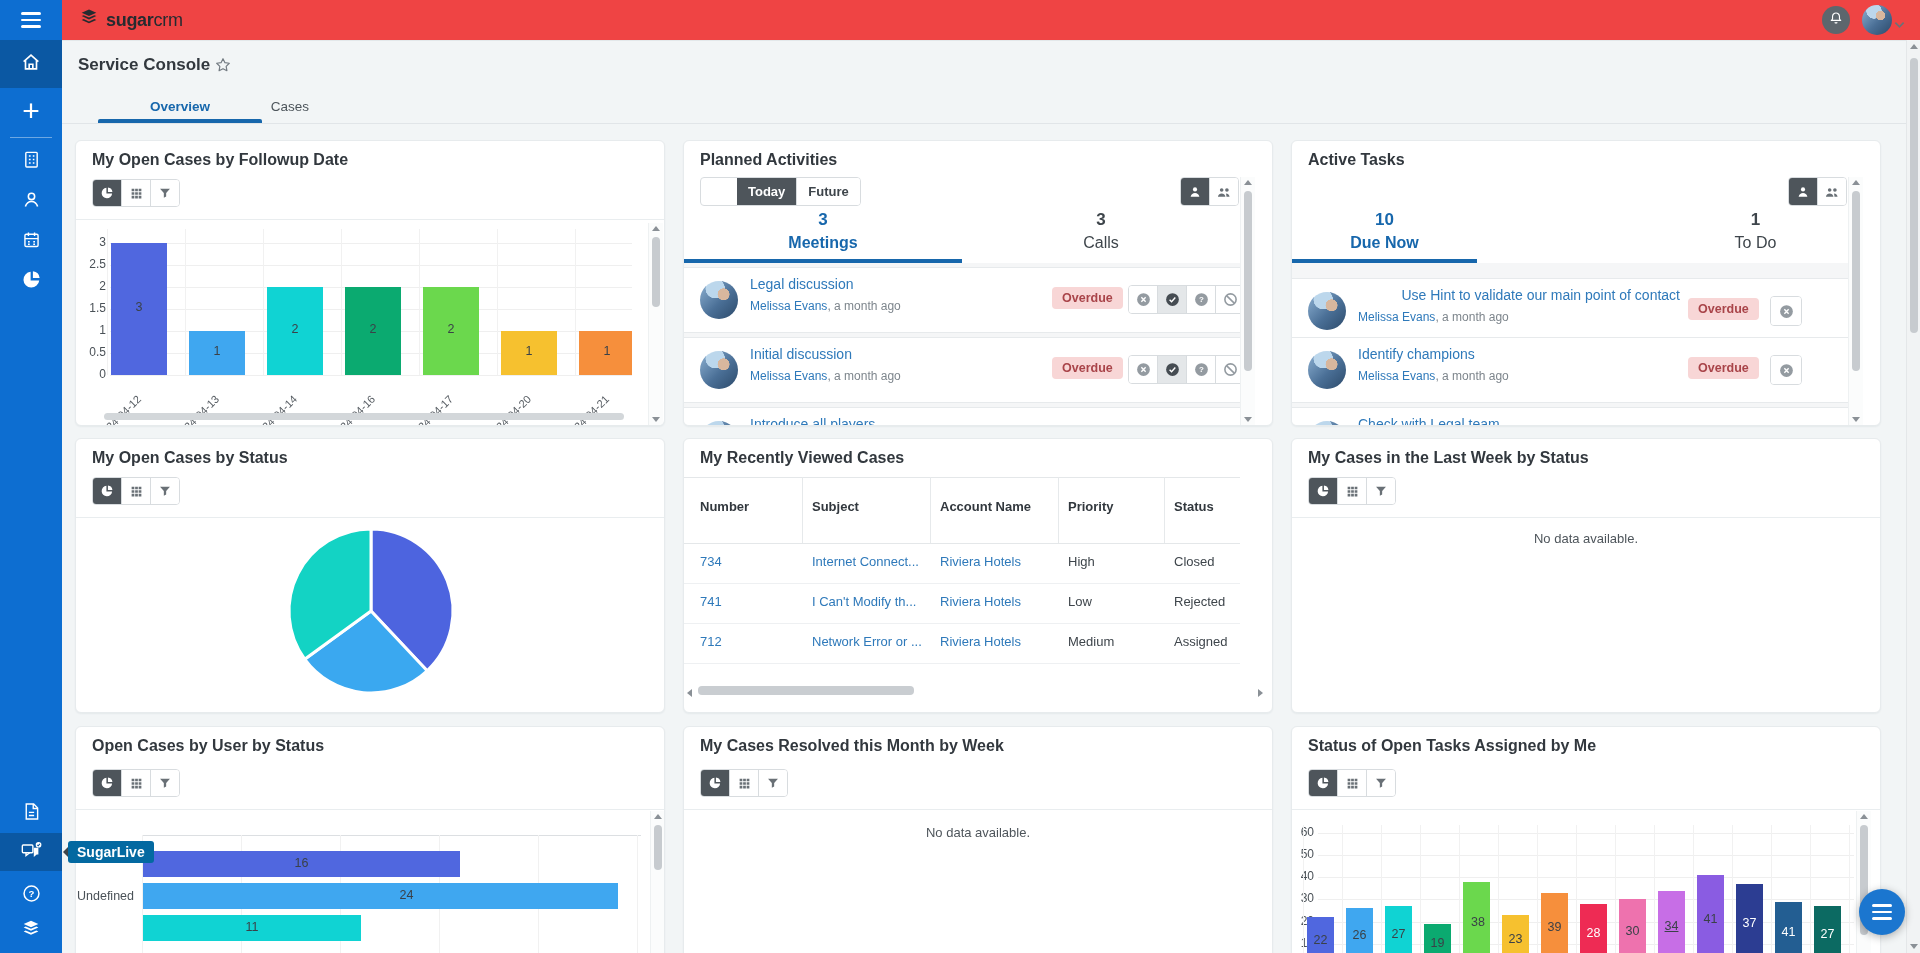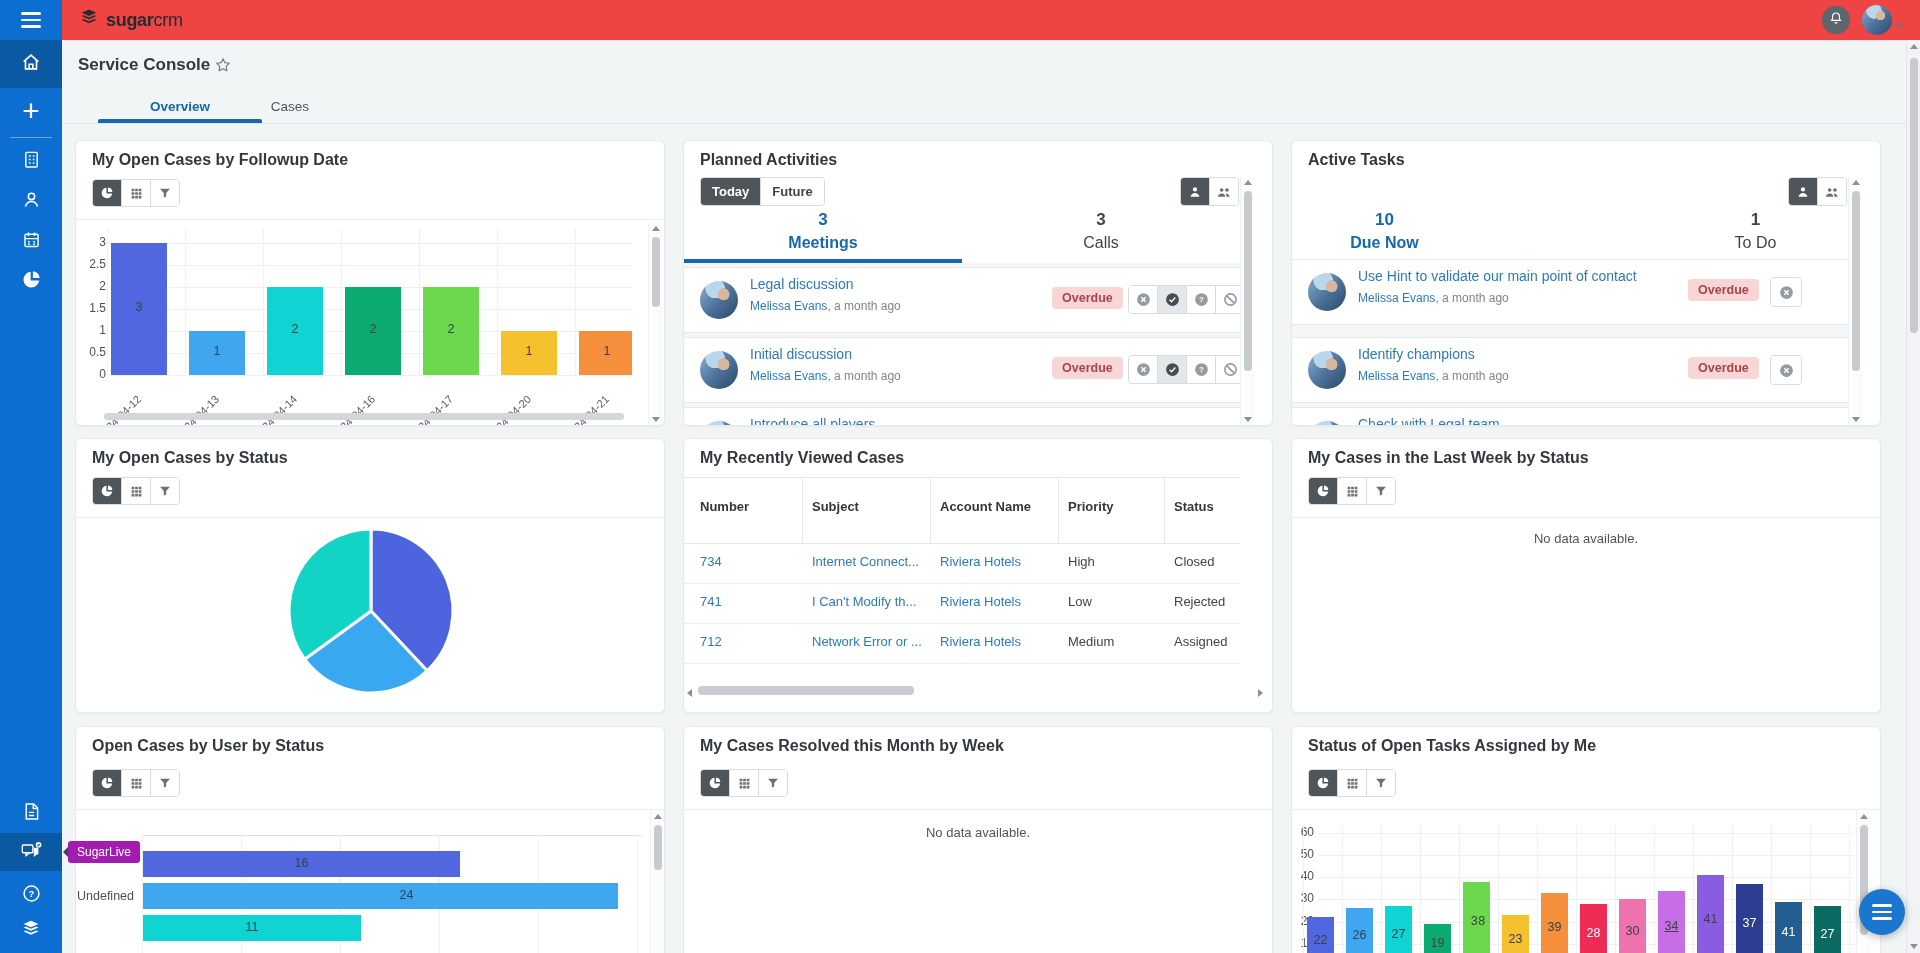--- a/index.html
+++ b/index.html
@@ -95,21 +95,21 @@
   .gline{position:absolute;height:1px;background:#efefef;}
   .vline{position:absolute;width:1px;background:#f1f1f1;}
   .axisline{position:absolute;height:1px;background:#dcdfe2;}
   .tick{position:absolute;text-align:right;font-size:12px;color:#4a5157;}
   .cbar{position:absolute;}
   .blabel{position:absolute;text-align:center;font-size:12.5px;color:#3a4148;}
   .rlabel{position:absolute;width:110px;text-align:right;font-size:11px;color:#555b61;transform:rotate(-45deg);transform-origin:100% 50%;white-space:nowrap;}
   .hcat{position:absolute;text-align:right;font-size:12.5px;color:#4a5157;}
 
   
-  #sl-tooltip{position:absolute;left:68px;top:841px;height:22px;background:#a21caf;color:#fff;font-size:12px;font-weight:400;display:flex;align-items:center;padding:0 9px;border-radius:3px;z-index:20;}
+  #sl-tooltip{position:absolute;left:68px;top:841px;height:22px;background:#0369a1;color:#fff;font-size:14px;font-weight:700;display:flex;align-items:center;padding:0 9px;border-radius:3px;z-index:20;}
   #sl-tooltip .arr{position:absolute;left:-5px;top:6px;width:0;height:0;border-top:5px solid transparent;border-bottom:5px solid transparent;border-right:5px solid #3f454a;}
   #fab{position:absolute;left:1859px;top:889px;width:46px;height:46px;border-radius:50%;background:#1b76cf;display:flex;align-items:center;justify-content:center;box-shadow:0 2px 8px rgba(0,0,0,.3);z-index:20;}
   #pagescroll{position:absolute;left:1906px;top:40px;width:14px;height:913px;background:#f1f3f4;border-left:1px solid #e4e7e9;z-index:15;}
   #pagescroll .vthumb{left:3px;}
   #pagescroll .tri-up{position:absolute;left:3px;top:4px;}
   #pagescroll .tri-down{position:absolute;left:3px;bottom:4px;}
 </style>
 </head>
 <body>
 
@@ -314,21 +314,21 @@
     <div class="hthumb" style="left:28px;top:272px;width:520px;"></div>
     <div class="vsb" style="left:572px;top:82px;height:202px;">
       <div class="tri-up"></div>
       <div class="vthumb" style="top:14px;height:70px;"></div>
       <div class="tri-down"></div>
     </div>
   </div>
 
   <div class="card" style="left:683px;top:140px;width:588px;height:284px;">
     <div class="ttl">Planned Activities</div>
-    <div class="btngrp" style="left:16px;top:36px;">
+    <div class="btngrp" style="left:16px;top:36px;padding-left:36px;">
       <div class="tgl active">Today</div>
       <div class="tgl">Future</div>
     </div>
     <div class="btngrp" style="left:496px;top:36px;">
       <div class="btn active" style="height:27px;">
           <svg width="14" height="14" viewBox="0 0 24 24" fill="currentColor">
             <circle cx="12" cy="7.6" r="3.6"></circle>
             <path d="M4.5 20c1-4.2 3.9-6.3 7.5-6.3s6.5 2.1 7.5 6.3z"></path>
           </svg>
         </div>
@@ -452,21 +452,21 @@
         <div class="num">10</div>
         <div class="lbl">Due Now</div>
       </div>
       <div class="ltab" style="left:371px;width:185px;">
         <div class="num">1</div>
         <div class="lbl">To Do</div>
       </div>
       <div class="lunder" style="left:0;width:185px;"></div>
     </div>
     <div class="listbg"></div>
-    <div class="arow" style="top:118px;">
+    <div class="arow" style="top:137px;text-align:right;">
       <div class="avatar"></div>
       <a class="rt" style="width:322px;" href="#">Use Hint to validate our main point of contact</a>
       <div class="rs"><a href="#">Melissa Evans</a><span>, a month ago</span></div>
       <span class="badge" style="left:396px;">Overdue</span>
       <div class="actgrp" style="left:478px;">
         <div class="actbtn" style="width:30px;height:28px;">
             <svg width="15" height="15" viewBox="0 0 16 16">
               <circle cx="8" cy="8" r="6.8" fill="#949ba1"></circle>
               <path d="M5.7 5.7l4.6 4.6M10.3 5.7l-4.6 4.6" stroke="#fff" stroke-width="1.5"></path>
             </svg>
@@ -709,21 +709,21 @@
         <div class="vline" style="left: 557px; top: 14px; height: 166px;"></div>
         <div class="cbar" style="left: 15px; top: 106.226px; width: 27px; height: 48.774px; background: rgb(80, 103, 223);"></div>
         <div class="blabel" style="left: 15px; top: 121.613px; width: 27px;">22</div>
         <div class="cbar" style="left: 54px; top: 97.358px; width: 27px; height: 57.642px; background: rgb(63, 167, 240);"></div>
         <div class="blabel" style="left: 54px; top: 117.179px; width: 27px;">26</div>
         <div class="cbar" style="left: 93px; top: 95.141px; width: 27px; height: 59.859px; background: rgb(16, 211, 211);"></div>
         <div class="blabel" style="left: 93px; top: 116.07px; width: 27px;">27</div>
         <div class="cbar" style="left: 132px; top: 112.877px; width: 27px; height: 42.123px; background: rgb(11, 170, 112);"></div>
         <div class="blabel" style="left: 132px; top: 124.939px; width: 27px;">19</div>
         <div class="cbar" style="left: 171px; top: 70.754px; width: 27px; height: 84.246px; background: rgb(107, 216, 77);"></div>
-        <div class="blabel" style="left: 171px; top: 103.877px; width: 30px; font-family: Liberation Mono, monospace;">38</div>
+        <div class="blabel" style="left: 171px; top: 103.877px; width: 30px;">38</div>
         <div class="cbar" style="left: 210px; top: 104.009px; width: 27px; height: 50.991px; background: rgb(246, 193, 47);"></div>
         <div class="blabel" style="left: 210px; top: 120.504px; width: 27px;">23</div>
         <div class="cbar" style="left: 249px; top: 81.839px; width: 27px; height: 73.161px; background: rgb(246, 143, 60);"></div>
         <div class="blabel" style="left: 249px; top: 109.419px; width: 27px;">39</div>
         <div class="cbar" style="left: 288px; top: 92.924px; width: 27px; height: 62.076px; background: rgb(238, 43, 84);"></div>
         <div class="blabel" style="left: 288px; top: 114.962px; width: 27px; color: rgb(255, 255, 255);">28</div>
         <div class="cbar" style="left: 327px; top: 88.49px; width: 27px; height: 66.51px; background: rgb(238, 114, 174);"></div>
         <div class="blabel" style="left: 327px; top: 112.745px; width: 27px;">30</div>
         <div class="cbar" style="left: 366px; top: 79.622px; width: 27px; height: 75.378px; background: rgb(199, 110, 230);"></div>
         <div class="blabel" style="left: 366px; top: 108.311px; width: 27px; text-decoration: underline;">34</div>

